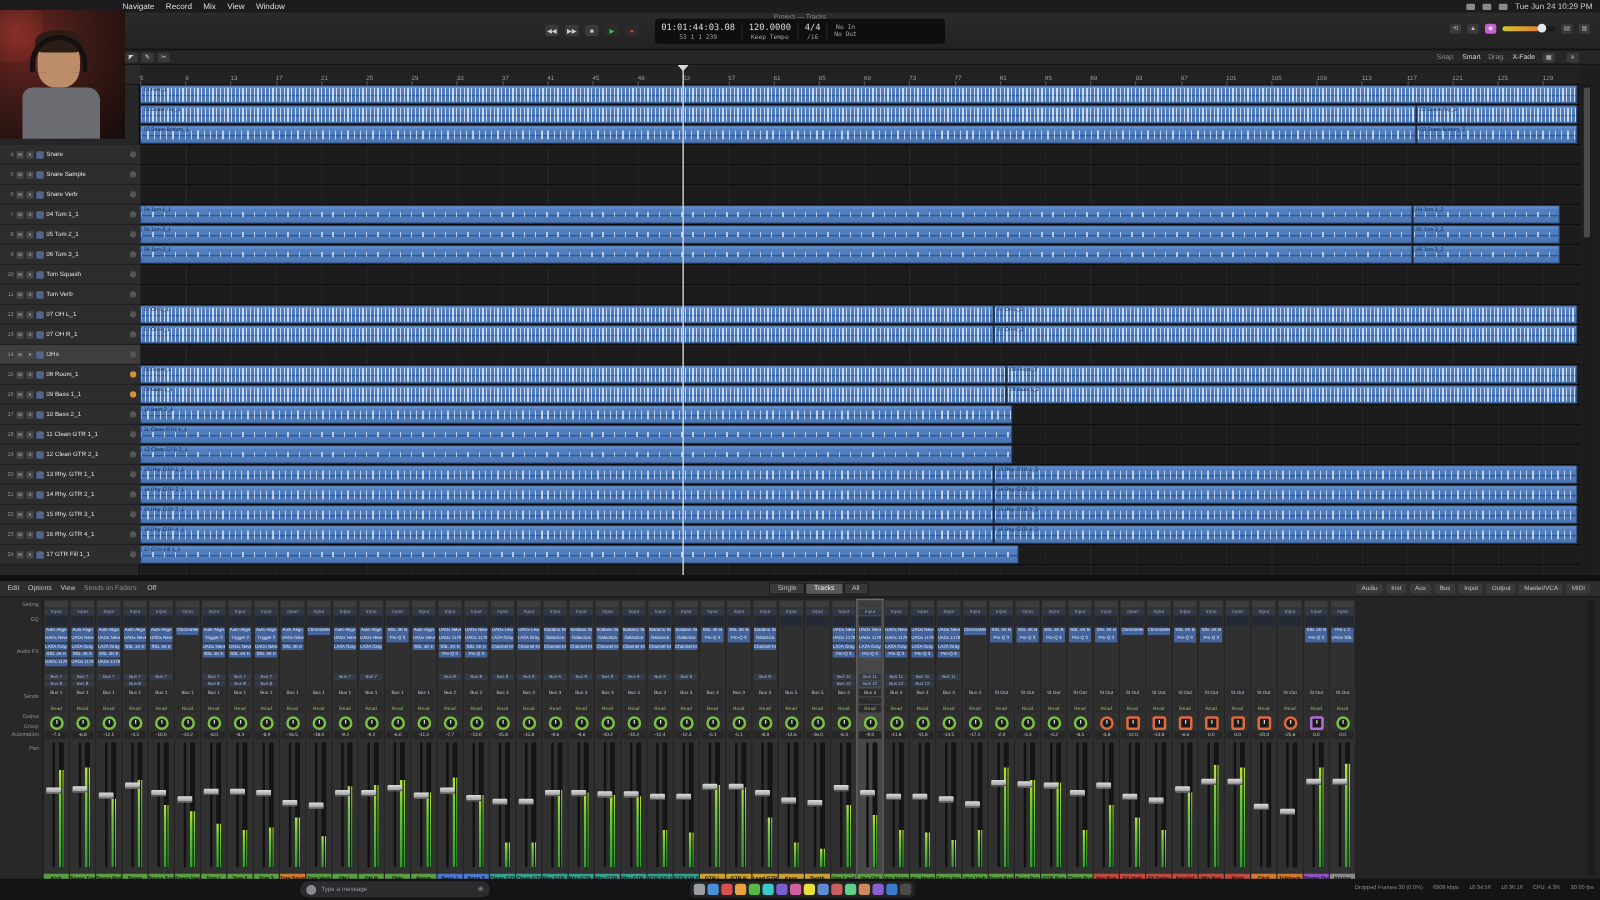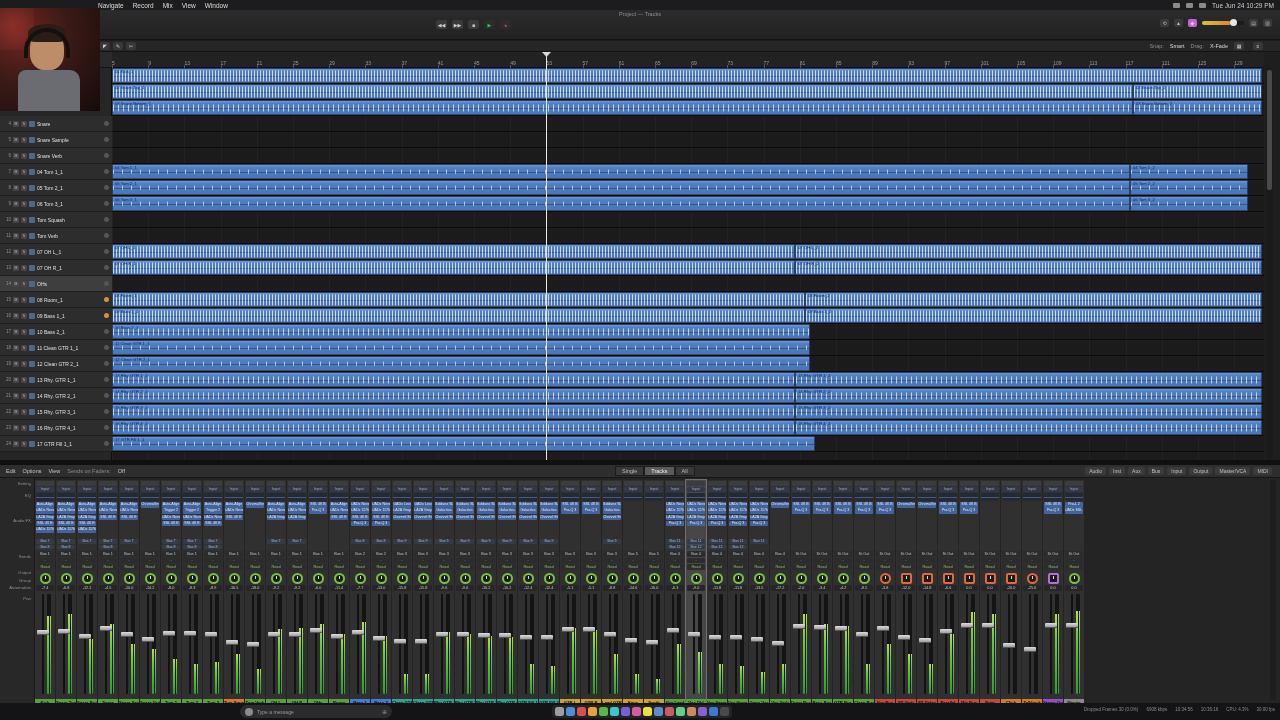--- a/index.html
+++ b/index.html
@@ -189,20 +189,38 @@
 
     <div id="controlbar">
       <div id="win-title">Project — Tracks</div>
       <div id="transport-buttons">
           <div class="tbtn ">◀◀</div>
           <div class="tbtn ">▶▶</div>
           <div class="tbtn ">■</div>
           <div class="tbtn play">▶</div>
           <div class="tbtn rec">●</div>
         </div>
+      <div id="lcd">
+        <div class="lcd-col">
+          <div class="lcd-top">01:01:44:03.08</div>
+          <div class="lcd-bot">53 1 1 239</div>
+        </div>
+        <div class="lcd-col">
+          <div class="lcd-top">120.0000</div>
+          <div class="lcd-bot">Keep Tempo</div>
+        </div>
+        <div class="lcd-col">
+          <div class="lcd-top">4/4</div>
+          <div class="lcd-bot">/16</div>
+        </div>
+        <div class="lcd-col" style="border-right:none">
+          <div class="lcd-bot">No In</div>
+          <div class="lcd-bot">No Out</div>
+        </div>
+      </div>
       <div id="ctl-right">
         <span class="ctl-ic">⟲</span>
         <span class="ctl-ic">▲</span>
         <span class="ctl-ic purple">◈</span>
         <div id="master-slider">
           <div id="master-fill"></div>
           <div id="master-knob"></div>
         </div>
         <span class="ctl-ic">▤</span>
         <span class="ctl-ic">▥</span>

